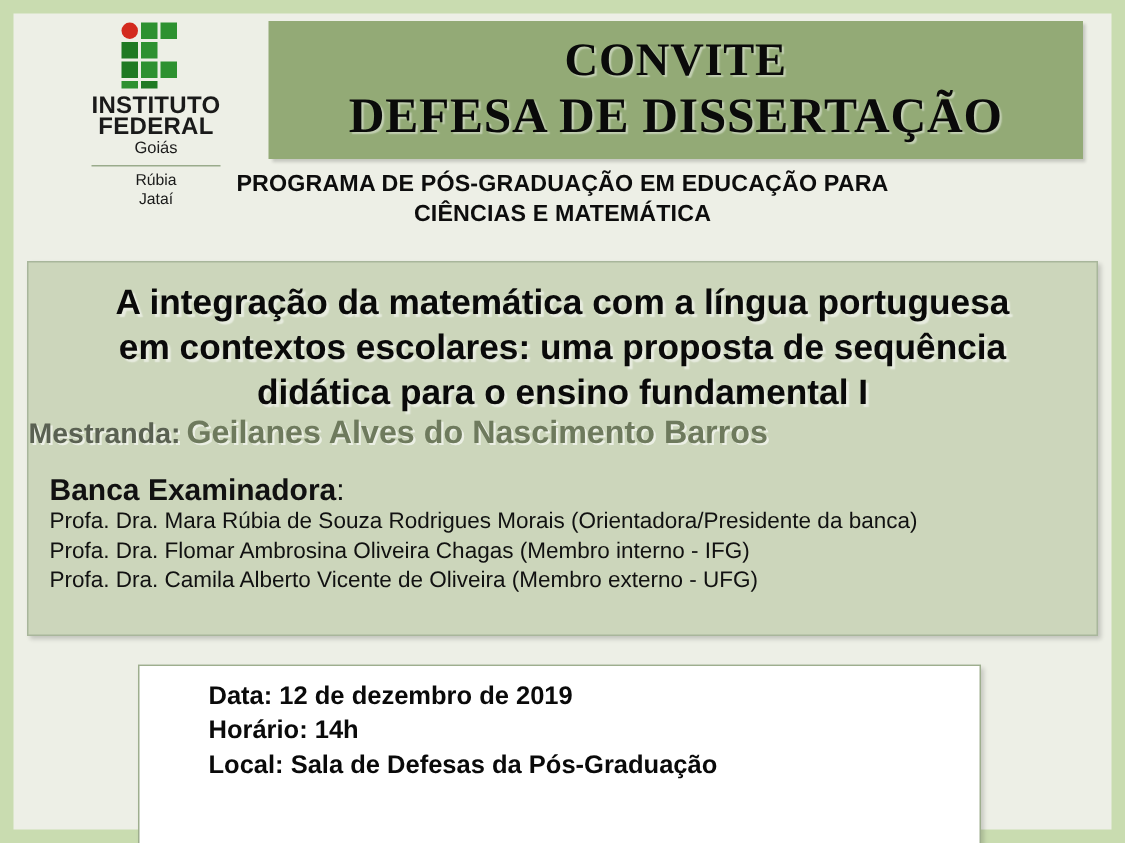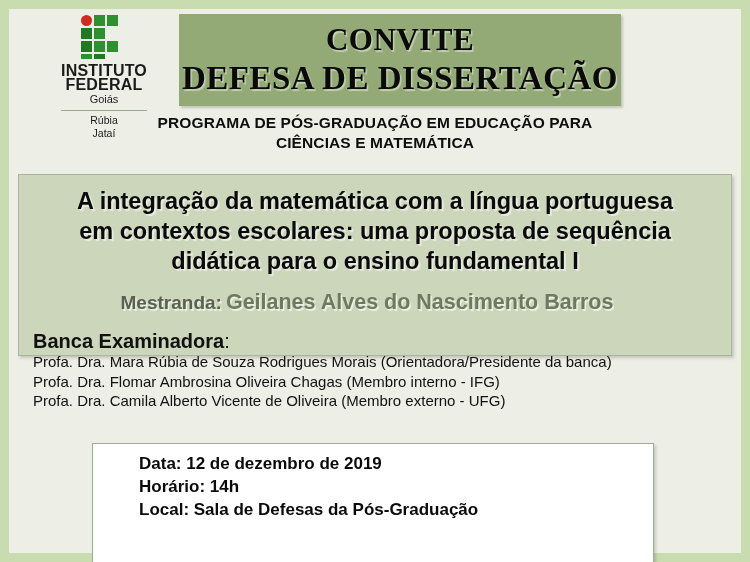--- a/index.html
+++ b/index.html
@@ -88,21 +88,21 @@
   #logo-campus-name {
     font-size: 10.5px;
     line-height: 12.5px;
   }
 
   
   #banner {
     position: absolute;
     left: 170px;
     top: 5px;
-    width: 442px;
+    width: 543px;
     height: 92px;
     background: #93aa76;
     box-sizing: border-box;
     display: flex;
     flex-direction: column;
     align-items: center;
     justify-content: center;
     box-shadow: 2px 2px 2px rgba(0,0,0,0.17);
   }
   #banner .bline {
@@ -129,40 +129,39 @@
     color: #0d0d0d;
     letter-spacing: 0.1px;
   }
 
   
   #main-panel {
     position: absolute;
     left: 9px;
     top: 165px;
     width: 714px;
-    height: 182px;
+    height: 250px;
     box-sizing: border-box;
     background: #ccd6bb;
     border: 1px solid #a8b69b;
     box-shadow: 2px 2px 3px rgba(0,0,0,0.18);
   }
 
   #thesis-title {
     margin: 11px 10px 0 10px;
     text-align: center;
     font-size: 23.5px;
     font-weight: bold;
     line-height: 30px;
     color: #0a0a0a;
     text-shadow: 2px 2px 1px rgba(255,255,255,0.55);
   }
 
   #student-line {
-    margin-top: 14px;
-    text-align: center;
+    text-align: left;
     padding-right: 16px;
     white-space: nowrap;
   }
   #student-label {
     font-size: 19px;
     font-weight: bold;
     color: #5a6152;
     text-shadow: 1.5px 1.5px 0 rgba(255,255,255,0.6);
   }
   #student-name {

